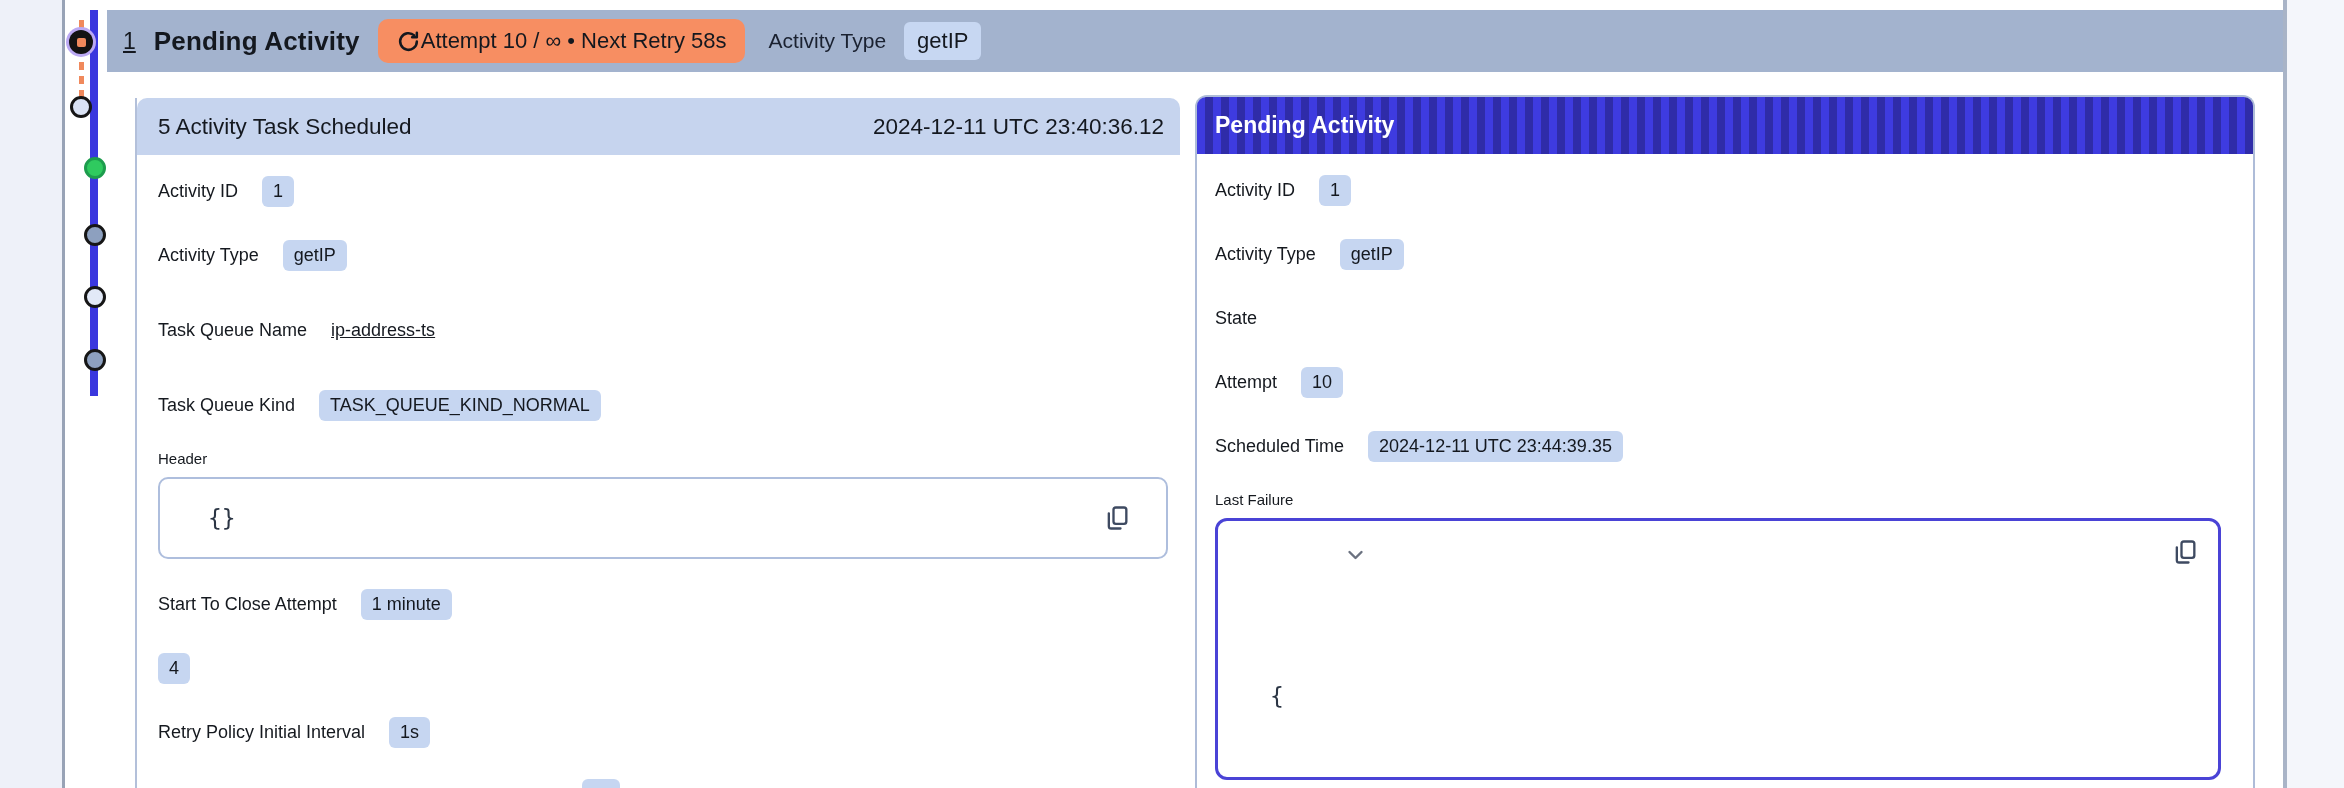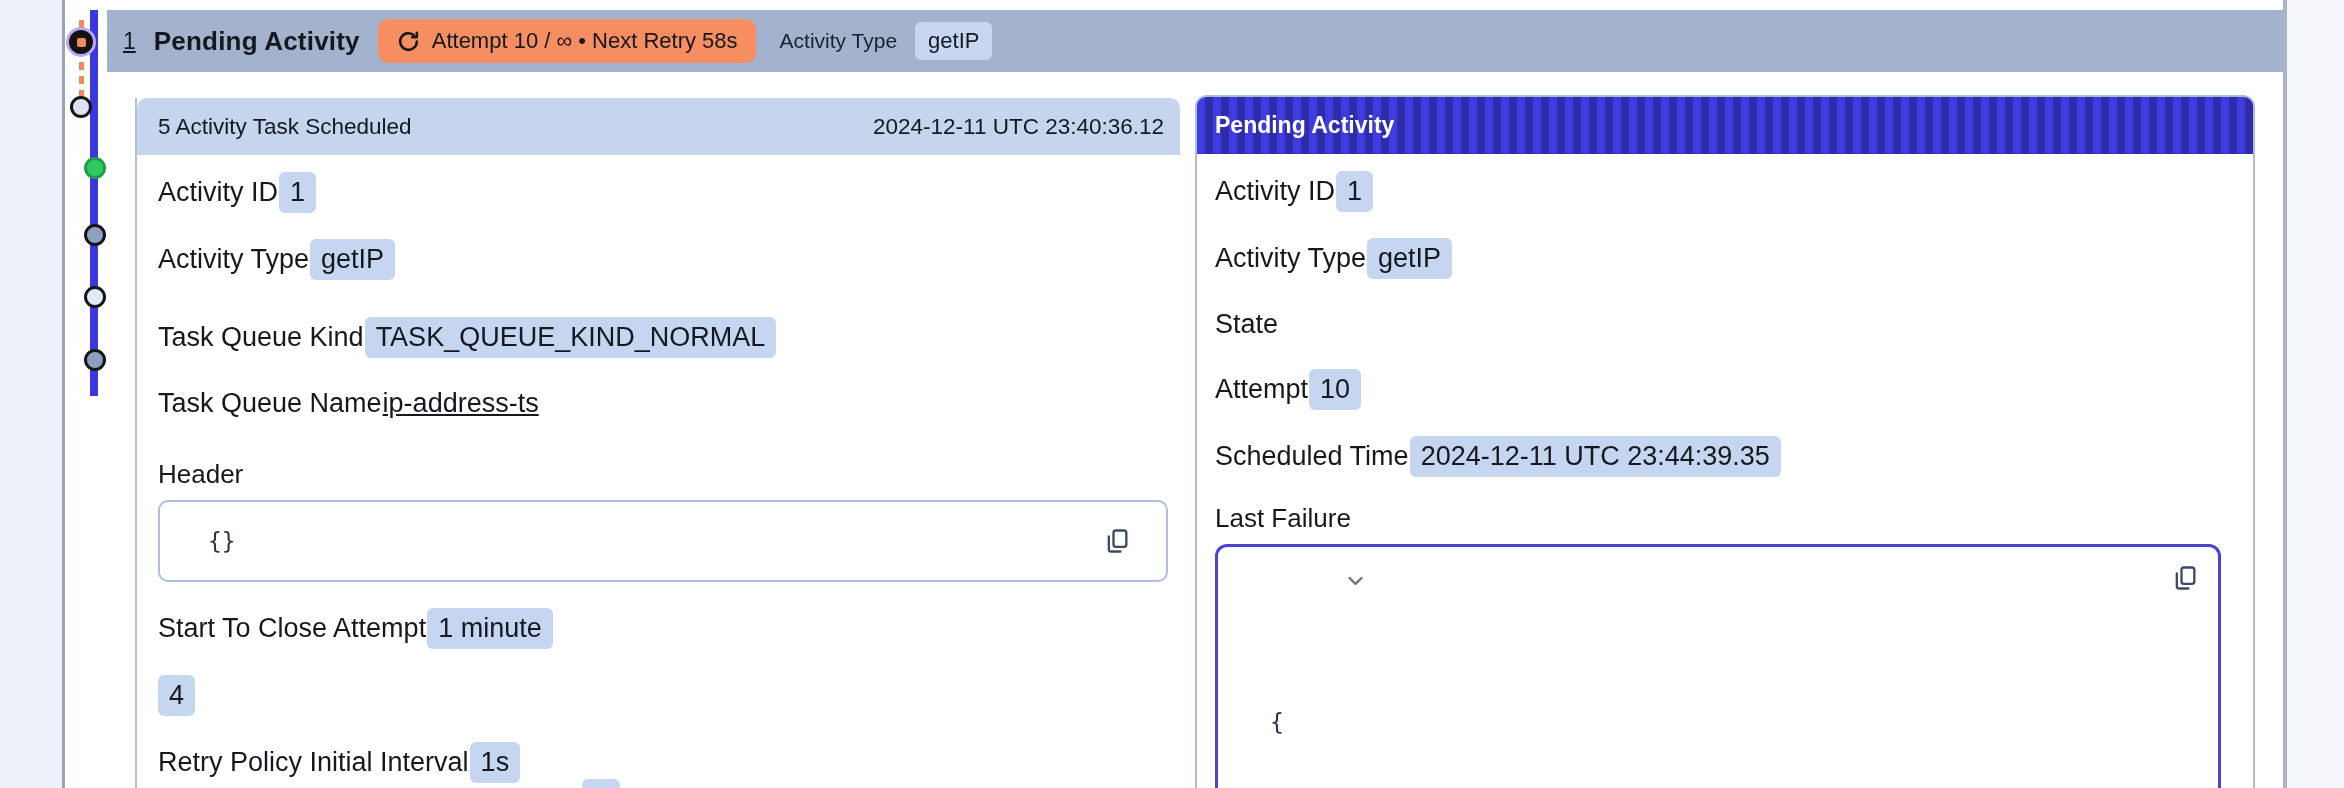--- a/index.html
+++ b/index.html
@@ -29,46 +29,46 @@
   .tdot.d4 { left:84px; top:224px; background:#8da0bf; }
   .tdot.d5 { left:84px; top:286px; background:#e2e9f7; }
   .tdot.d6 { left:84px; top:349px; background:#8da0bf; }
 
   
   .topbar { position:absolute; left:107px; top:10px; width:2176px; height:62px; background:#a3b3ce;
     display:flex; align-items:center; padding-left:16px; gap:18px; }
   .event-link { font-size:23px; color:#14181f; text-decoration:underline; cursor:pointer; }
   .topbar-title { font-size:26px; font-weight:700; color:#14181f; letter-spacing:.2px; }
   .retry-pill { background:#f78e62; border-radius:10px; height:44px; display:flex; align-items:center;
-    gap:11px; padding:0 18px; font-size:22px; color:#14181f; }
+    padding:0 18px; font-size:22px; color:#14181f; }
   .type-label { font-size:21px; margin-left:6px; color:#1a2130; }
   .type-badge { background:#c7d7f2; border-radius:6px; padding:6px 13px; font-size:22px; color:#14181f; }
 
   
   .panel-header-left { height:57px; background:#c6d4ee; border-radius:10px 10px 0 0;
     display:flex; align-items:center; justify-content:space-between; padding:0 16px 0 21px;
     font-size:22.5px; color:#14181f; }
   .left-panel { position:absolute; left:135px; top:98px; width:1045px; height:695px;
     background:#ffffff; border-left:2px solid #b3c0da; }
   .lp-body { padding:17px 12px 0 21px; }
 
   .right-panel { position:absolute; left:1195px; top:95px; width:1060px; height:693px;
     background:#ffffff; border:2.5px solid #aebcd8; border-bottom:none; border-radius:12px 12px 0 0; }
   .rp-header { height:57px; border-radius:9px 9px 0 0;
     background:repeating-linear-gradient(90deg,#3e3be0 0 8px,#2f2ca8 8px 16px);
     display:flex; align-items:center; padding-left:18px;
     font-size:23px; font-weight:700; color:#ffffff; }
   .rp-body { padding:17px 18px 0 18px; }
 
-  .field-row { display:flex; align-items:center; gap:1px; min-height:38px;
-    margin-bottom:26px; font-size:27px; color:#15191f; }
+  .field-row { display:flex; align-items:center; gap:24px; min-height:38px;
+    margin-bottom:26px; font-size:18px; color:#15191f; }
   .field-row.spaced { margin-bottom:37px; }
   .badge { background:#c6d6f1; border-radius:6px; padding:5px 11px; white-space:nowrap; color:#14181f; }
   .tq-link { text-decoration:underline; color:#14181f; cursor:pointer; }
-  .section-label { font-size:26px; margin-bottom:10px; color:#15191f; }
+  .section-label { font-size:15px; margin-bottom:10px; color:#15191f; }
 
   .header-box { height:82px; border:2.5px solid #aebedd; border-radius:10px; margin:0 0 26px 0;
     display:flex; align-items:center; justify-content:space-between; padding:0 32px 0 48px;
     font-family:"DejaVu Sans Mono", monospace; font-size:23px; color:#2b3544; }
 
   .failure-box { position:relative; border:3px solid #4a43d6; border-radius:12px;
     margin-right:14px; height:262px; overflow:hidden; padding:20px 20px 0 52px;
     font-family:"DejaVu Sans Mono", monospace; font-size:23px; line-height:34.5px;
     color:#2b3544; white-space:pre; }
   .chevron-btn { position:absolute; left:18px; top:28px; cursor:pointer; line-height:0; }
@@ -123,27 +123,27 @@
   </div>
   <div class="lp-body">
     <div class="field-row">
       <span>Activity ID</span>
       <span class="badge">1</span>
     </div>
     <div class="field-row spaced">
       <span>Activity Type</span>
       <span class="badge">getIP</span>
     </div>
-    <div class="field-row">
-      <span>Task Queue Kind</span>
-      <span class="badge">TASK_QUEUE_KIND_NORMAL</span>
-    </div>
     <div class="field-row spaced">
       <span>Task Queue Name</span>
       <span class="tq-link">ip-address-ts</span>
+    </div>
+    <div class="field-row">
+      <span>Task Queue Kind</span>
+      <span class="badge">TASK_QUEUE_KIND_NORMAL</span>
     </div>
     <div class="section-label">Header</div>
     <div class="header-box">
       <span>{}</span>
       <button class="copy-btn in-header">
         <svg width="28" height="28" viewBox="0 0 24 24" fill="none" stroke="#3e4a61" stroke-width="2" stroke-linecap="round" stroke-linejoin="round">
           <rect x="9" y="3" width="11" height="14" rx="2"></rect>
           <path d="M5 8v11a2 2 0 0 0 2 2h8"></path>
         </svg>
       </button>

